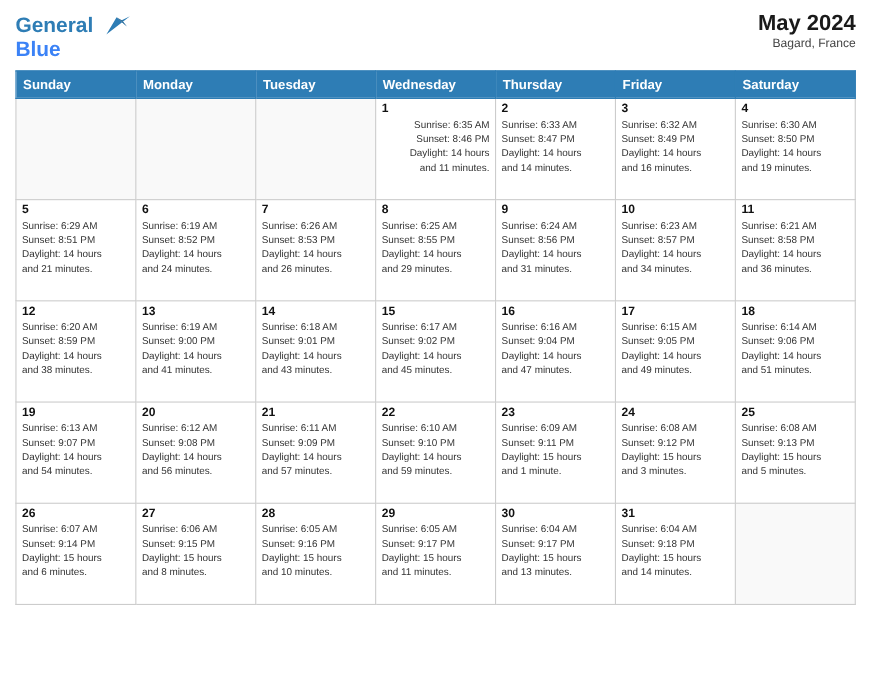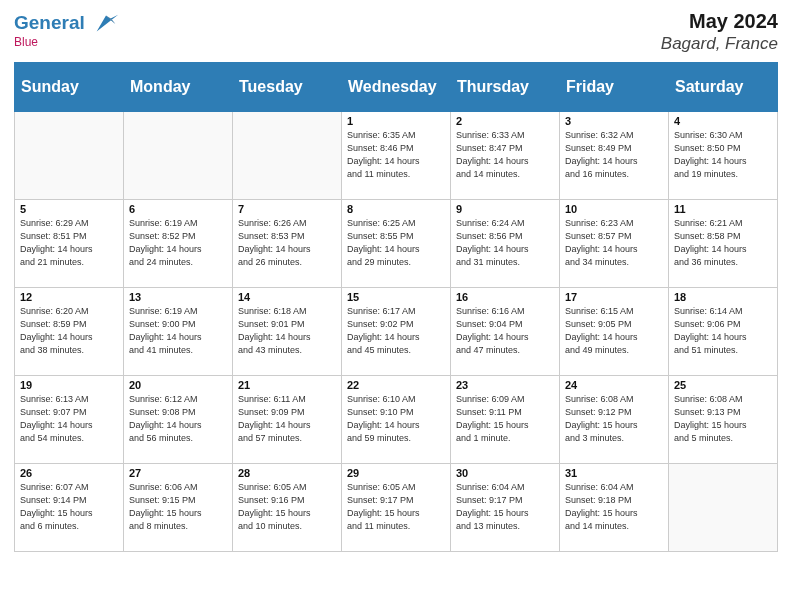--- a/index.html
+++ b/index.html
@@ -36,37 +36,36 @@
     .title-block {
       text-align: right;
     }
     .main-title {
       font-size: 20px;
       font-weight: bold;
       color: #1a1a1a;
       line-height: 1.1;
     }
     .subtitle {
-      font-size: 17px;
+      font-size: 11px;
       color: #444;
       margin-top: 2px;
-      font-style: italic;
     }
     .calendar {
       width: 100%;
       border-collapse: collapse;
       flex: 1;
     }
     .calendar th {
       background: #2e7db5;
       color: #fff;
-      font-size: 16px;
+      font-size: 12px;
       font-weight: bold;
       text-align: left;
-      padding: 15px 6px;
+      padding: 5px 6px;
       border: 1px solid #2e7db5;
     }
     .calendar td {
       border: 1px solid #ccc;
       vertical-align: top;
       padding: 3px 5px;
       width: calc(100% / 7);
       background: #fff;
       font-size: 9.5px;
       color: #333;
@@ -97,21 +96,21 @@
       <div>
         <div style="display:flex;align-items:center;">
           <div style="font-size:19px;font-weight:bold;color:#1a1a1a;line-height:1.05;">
             <span style="color:#2e7db5;">General</span>
             <svg class="logo-icon" viewBox="0 0 30 28" style="display:inline-block;vertical-align:middle;margin-left:2px;">
               <polygon points="5,22 15,5 25,14 20,8 28,4" fill="#2e7db5"></polygon>
               <polygon points="15,5 25,14 20,8" fill="#1a5c8a"></polygon>
             </svg>
           </div>
         </div>
-        <div style="font-size:12px;font-weight:normal;color:#be185d;line-height:1.05;margin-top:-2px;">Blue</div>
+        <div style="font-size:19px;font-weight:bold;color:#3b82f6;line-height:1.05;margin-top:-2px;">Blue</div>
       </div>
     </div>
     <div class="title-block">
       <div class="main-title">May 2024</div>
       <div class="subtitle">Bagard, France</div>
     </div>
   </div>
 
   <table class="calendar">
     <thead>
@@ -125,21 +124,21 @@
           <th>Saturday</th>
         </tr>
     </thead>
     <tbody id="calendar-body">
     <tr>
           <td class="empty"></td>
           <td class="empty"></td>
           <td class="empty"></td>
           <td>
             <span class="day-number">1</span>
-            <div class="day-info" style="white-space: pre-line;">Sunrise: 6:35 AM
+            <div class="day-info" style="white-space: pre-line; text-align: right;">Sunrise: 6:35 AM
 Sunset: 8:46 PM
 Daylight: 14 hours
 and 11 minutes.</div>
           </td>
           <td>
             <span class="day-number">2</span>
             <div class="day-info" style="white-space: pre-line;">Sunrise: 6:33 AM
 Sunset: 8:47 PM
 Daylight: 14 hours
 and 14 minutes.</div>

